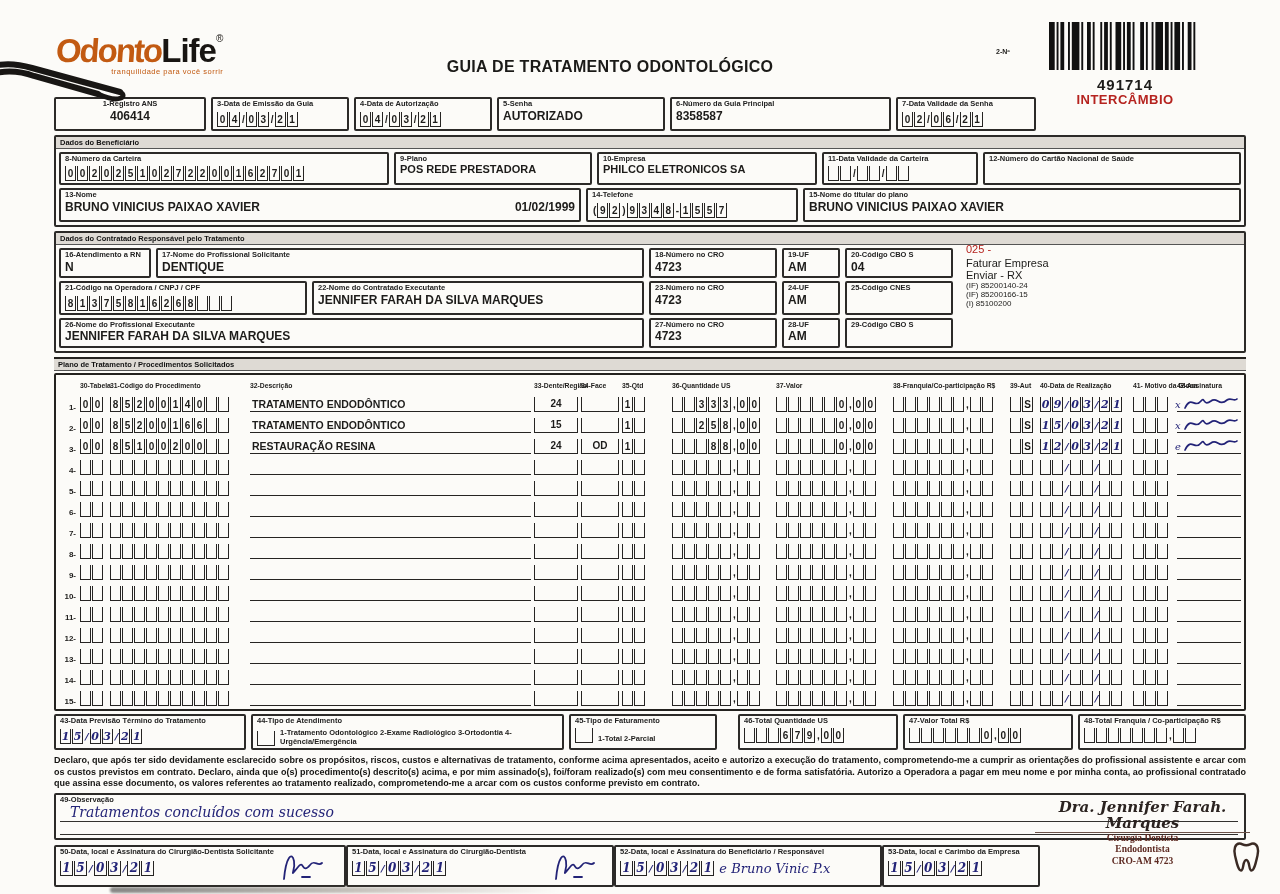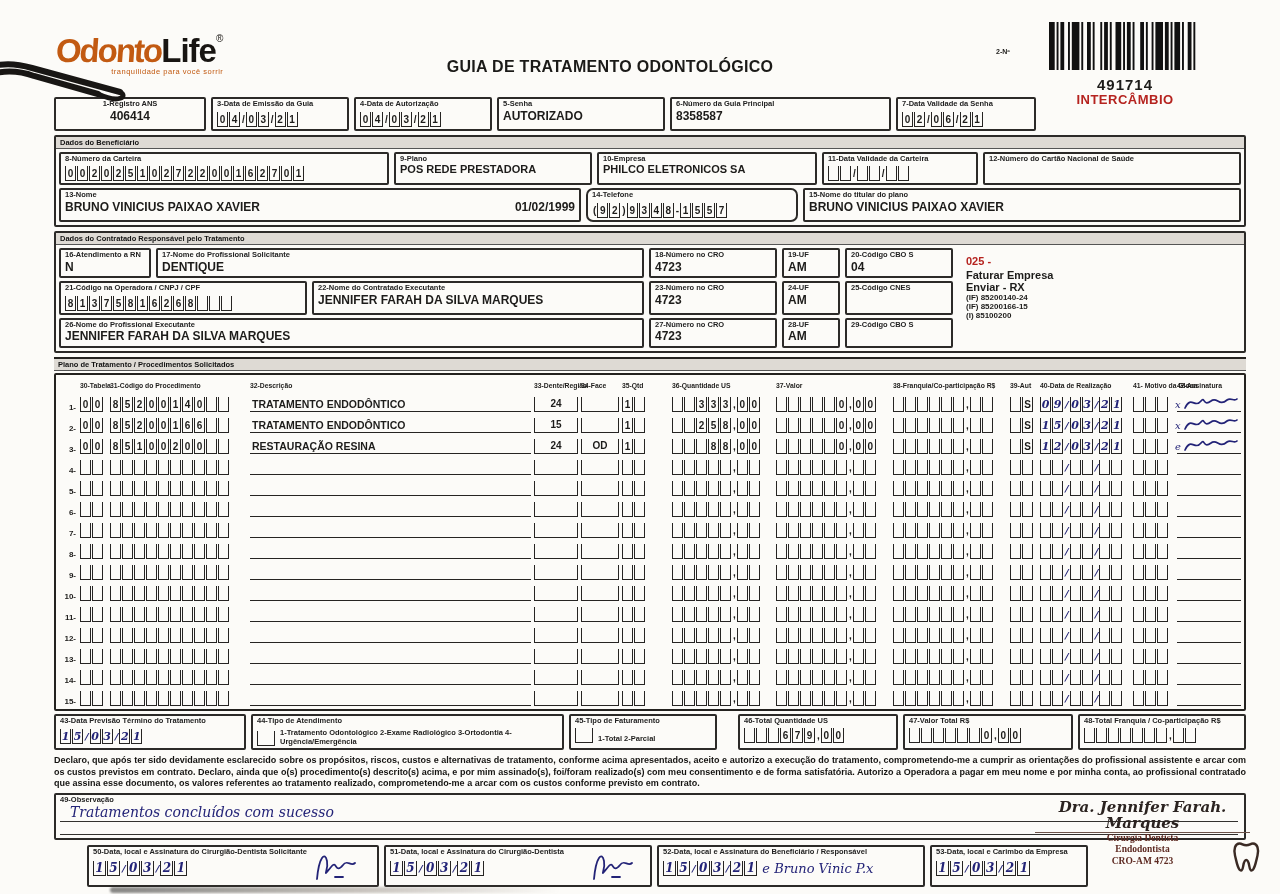--- a/index.html
+++ b/index.html
@@ -33,21 +33,21 @@
   .logo .life{font-size:33px;font-weight:bold;color:#181512;letter-spacing:-1px;}
   .logo .reg{font-size:10px;vertical-align:top;color:#181512;}
   .logo .tag{font-size:7.5px;color:#c25a12;text-align:right;margin-top:1px;letter-spacing:.5px;}
   .title{position:absolute;left:360px;right:420px;top:58px;text-align:center;font-size:16px;font-weight:bold;
          letter-spacing:.3px;color:#1b1a18;}
   .bc-wrap{position:absolute;right:60px;top:22px;text-align:center;}
   .bc-label{position:absolute;left:-34px;top:26px;font-size:7px;font-weight:bold;}
   .bc-num{font-size:15px;font-weight:bold;letter-spacing:1px;margin-top:2px;text-align:center;}
   .intercambio{font-size:13px;font-weight:bold;color:#b5231f;letter-spacing:.5px;margin-top:-1px;}
   
-  .notes{position:absolute;right:8px;top:18px;width:270px;font-weight:bold;}
+  .notes{position:absolute;right:8px;top:6px;width:270px;font-weight:normal;}
   .notes .n-red{color:#b5231f;font-size:11px;}
   .notes .n-big{font-size:11px;color:#1d1c1a;}
   .notes .n-sm{font-size:8px;color:#1d1c1a;}
   
   .proc{border:2.5px solid #24221f;border-radius:2px;margin-top:2px;padding:1px 3px 3px 3px;}
   .phead,.prow{display:flex;align-items:flex-end;gap:3px;}
   .phead{height:13px;margin-bottom:2px;}
   .phead .hl{font-size:6.8px;font-weight:bold;white-space:nowrap;overflow:visible;}
   .prow{height:21px;}
   .pnum{width:17px;text-align:right;font-size:8px;font-weight:bold;padding-right:1px;}
@@ -61,21 +61,21 @@
   .sigx{position:absolute;left:-2px;bottom:1px;font-size:10px;}
   
   .optline{font-size:7.5px;font-weight:bold;display:flex;align-items:flex-end;gap:5px;margin-top:3px;}
   
   .decl{font-size:9px;font-weight:bold;text-align:justify;line-height:1.28;margin-top:5px;color:#151412;}
   
   .obs{border:2px solid #2c2a28;border-radius:2px;margin-top:3px;padding:1px 6px 3px 4px;}
   .obs .wline{border-bottom:1.5px solid #33312e;height:17px;font-size:14px;line-height:16px;padding-left:10px;}
   .obs .wline2{border-bottom:1.5px solid #33312e;height:12px;}
   
-  .sigrow{display:flex;gap:5px;margin-top:5px;margin-left:33px;}
+  .sigrow{display:flex;margin-top:5px;}
   .sigbox{border:2px solid #2c2a28;border-radius:2px;padding:1px 4px 3px 4px;box-sizing:border-box;position:relative;height:42px;}
   .sigbox svg.squig{position:absolute;bottom:2px;}
   .stamp{position:absolute;right:30px;top:800px;width:215px;text-align:center;}
   .stamp .sname{font-family:"DejaVu Serif",serif;font-style:italic;font-weight:bold;font-size:15px;color:#2b2320;
                 border-bottom:1px solid #6b5147;line-height:1.05;}
   .stamp .sline{font-size:9.5px;font-weight:bold;color:#5d2a22;font-family:"Liberation Serif",serif;line-height:1.25;}
   .tooth{position:absolute;right:-12px;bottom:-6px;}
   .smudge{position:absolute;left:110px;bottom:1px;width:450px;height:6px;
           background:linear-gradient(90deg,rgba(40,40,40,.55),rgba(120,110,100,.4) 55%,rgba(160,150,140,0));
           filter:blur(1px);border-radius:3px;}
@@ -185,21 +185,21 @@
         </div>
       </div>
       <div class="frow">
         <div class="fbox" style="flex:1;display:flex;flex-direction:column;">
           <div class="lbl">13-Nome</div>
           <div style="display:flex;justify-content:space-between;align-items:flex-end;">
             <span class="val">BRUNO VINICIUS PAIXAO XAVIER</span>
             <span class="val">01/02/1999</span>
           </div>
         </div>
-        <div class="fbox" style="width:212px;border-radius:7px;">
+        <div class="fbox" style="width:212px;">
           <div class="lbl">14-Telefone</div>
           <div><span class="csep">(</span><span class="cc">9</span><span class="cc">2</span><span class="csep">)  </span><span class="cc">9</span><span class="cc">3</span><span class="cc">4</span><span class="cc">8</span><span class="csep">-</span><span class="cc">1</span><span class="cc">5</span><span class="cc">5</span><span class="cc">7</span></div>
         </div>
         <div class="fbox" style="width:438px;">
           <div class="lbl">15-Nome do titular do plano</div>
           <div class="val">BRUNO VINICIUS PAIXAO XAVIER</div>
         </div>
       </div>
     </div>
 

